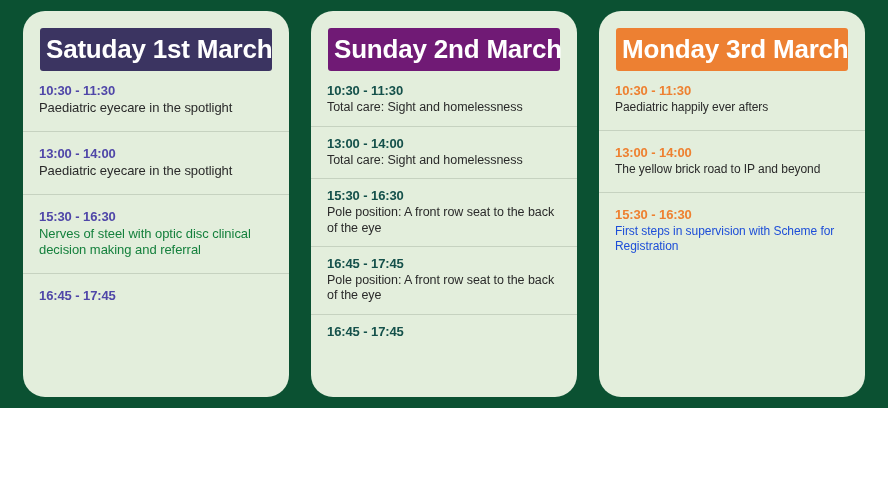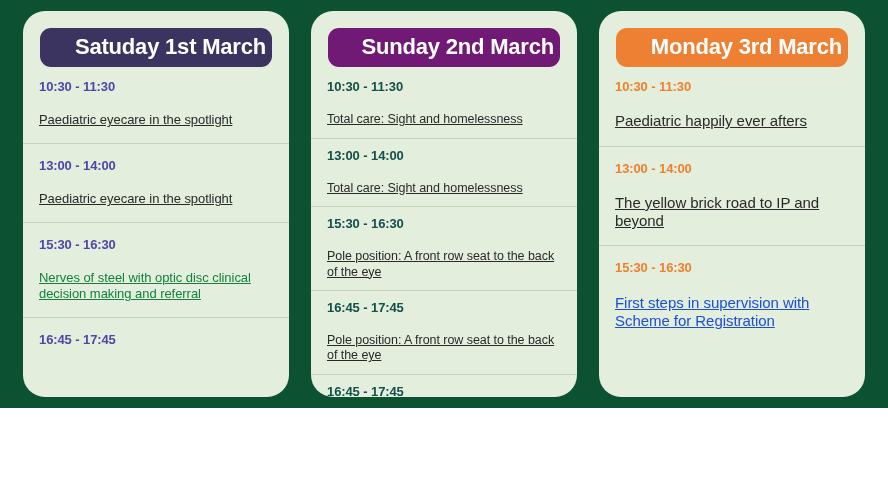--- a/index.html
+++ b/index.html
@@ -39,24 +39,24 @@
     flex: 1 1 0;
     background: #E3EEDC;
     border-radius: 22px;
     padding: 17px 16px 10px 16px;
     box-sizing: border-box;
     display: flex;
     flex-direction: column;
     overflow: hidden;
   }
   .day-pill {
-    border-radius: 11px;
-    text-align: right;
+    border-radius: 3px;
+    text-align: center;
     color: #ffffff;
-    font-size: 22px;
+    font-size: 26px;
     font-weight: bold;
     letter-spacing: -0.2px;
     padding: 8px 6px 9px 6px;
     margin: 0 1px 12px 1px;
     line-height: 1;
     white-space: nowrap;
   }
   .sessions {
     display: flex;
     flex-direction: column;
@@ -77,31 +77,30 @@
   .s-time {
     font-size: 13px;
     font-weight: bold;
     line-height: 1.25;
     letter-spacing: -0.1px;
   }
   .s-title {
     font-size: 12.5px;
     color: #2A2A2A;
     line-height: 1.22;
-    margin-top: 17px;
+    margin-top: 1px;
     letter-spacing: -0.05px;
-    text-decoration: underline;
   }
   
   .card-1 .session { padding: 14px 0 15px 0; }
   .card-1 .session:first-child { padding-top: 0; }
   .card-1 .s-title { font-size: 13px; }
   .card-3 .session { padding: 14px 0 15px 0; }
   .card-3 .session:first-child { padding-top: 0; }
-  .card-3 .s-title { font-size: 15px; }
+  .card-3 .s-title { font-size: 12px; }
 
   
   .footer {
     position: absolute;
     left: 0; top: 408px;
     width: 888px;
     height: 92px;
     background: #ffffff;
   }
 </style>

